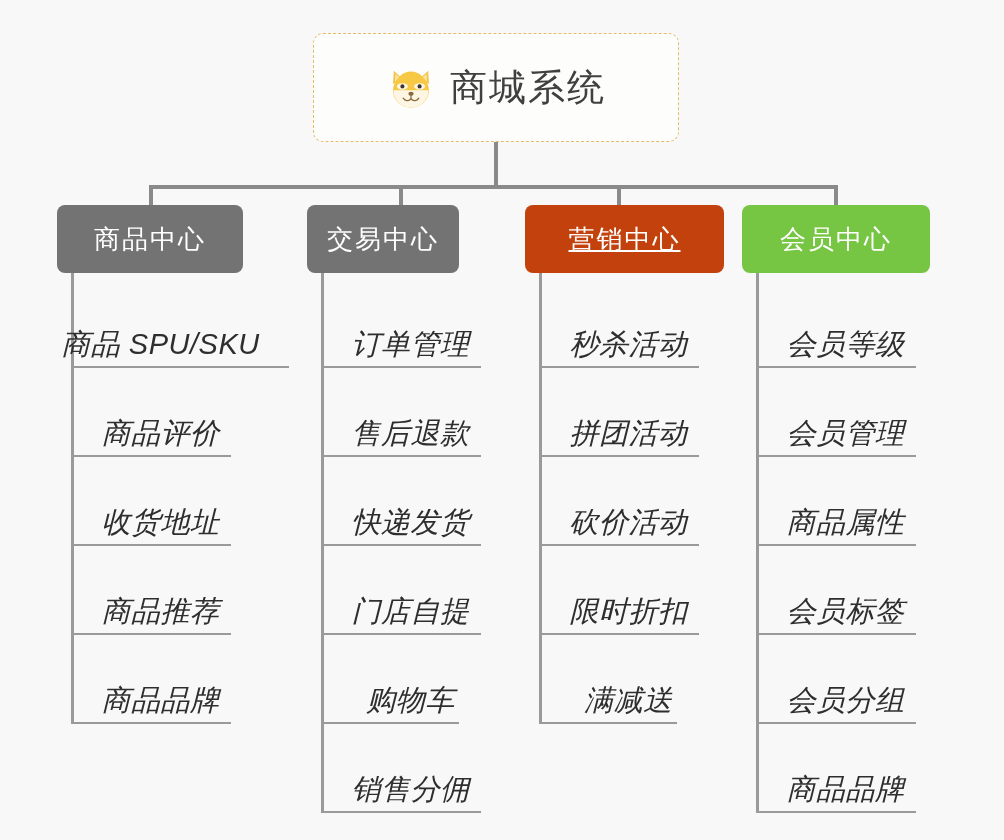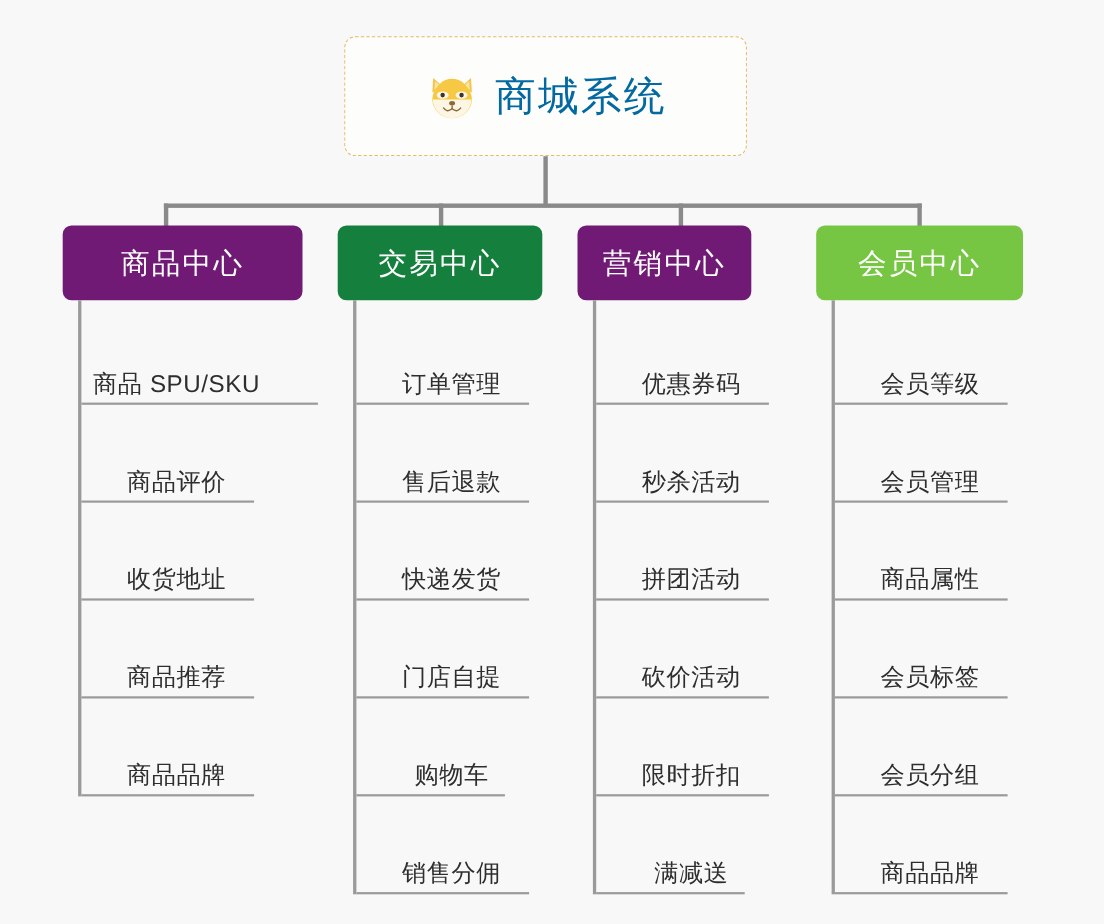--- a/index.html
+++ b/index.html
@@ -33,21 +33,21 @@
     background: #fdfdfc;
     border: 1px dashed #e8b96b;
     border-radius: 10px;
     display: flex;
     align-items: center;
     justify-content: center;
     gap: 14px;
   }
   .root-title {
     font-size: 37px;
-    color: #0369a1;
+    color: #404040;
     letter-spacing: 2px;
     line-height: 1;
     white-space: nowrap;
   }
   .dog-icon {
     width: 50px;
     height: 50px;
     flex: 0 0 50px;
     display: block;
   }
@@ -85,23 +85,23 @@
     height: 68px;
     border-radius: 8px;
     display: flex;
     align-items: center;
     justify-content: center;
     color: #ffffff;
     font-size: 26px;
     letter-spacing: 2px;
     box-sizing: border-box;
   }
-  .col-head.c0 { background: #701a75; width: 218px; }
-  .col-head.c1 { background: #15803d; width: 186px; }
-  .col-head.c2 { background: #701a75; width: 158px; }
+  .col-head.c0 { background: #737373; width: 186px; }
+  .col-head.c1 { background: #737373; width: 152px; }
+  .col-head.c2 { background: #c2410c; width: 199px; text-decoration: underline; }
   .col-head.c3 { background: #76c543; width: 188px; }
 
   .branch {
     position: relative;
     margin-left: 14px;
     border-left: 3px solid #9a9a9a;
     padding-top: 6px;
   }
   .leaf {
     position: relative;
@@ -113,26 +113,27 @@
     padding: 0 0 7px 0;
   }
   .leaf-line {
     position: absolute;
     left: 0;
     bottom: 0;
     height: 2px;
     background: #9a9a9a;
   }
   .leaf-label {
-    font-size: 22px;
+    font-size: 29px;
     color: #2e2e2e;
     white-space: nowrap;
     line-height: 1.1;
     padding: 0 12px;
     letter-spacing: 0.5px;
+    font-style: italic;
   }
 </style>
 </head>
 <body>
 
 <div class="canvas">
 
   <div class="root-node">
     <svg class="dog-icon" viewBox="0 0 64 64">
       <path d="M10 10 L9 27 L21 20 Z" fill="#f2c44a"></path>
@@ -220,24 +221,20 @@
       </div>
     </div>
   </div>
 
   <div class="column" style="left:525px;">
     <div class="col-head c2">
       <span>营销中心</span>
     </div>
     <div class="branch">
       <div class="leaf">
-        <span class="leaf-label">优惠券码</span>
-        <span class="leaf-line" style="width:157px;"></span>
-      </div>
-      <div class="leaf">
         <span class="leaf-label">秒杀活动</span>
         <span class="leaf-line" style="width:157px;"></span>
       </div>
       <div class="leaf">
         <span class="leaf-label">拼团活动</span>
         <span class="leaf-line" style="width:157px;"></span>
       </div>
       <div class="leaf">
         <span class="leaf-label">砍价活动</span>
         <span class="leaf-line" style="width:157px;"></span>

